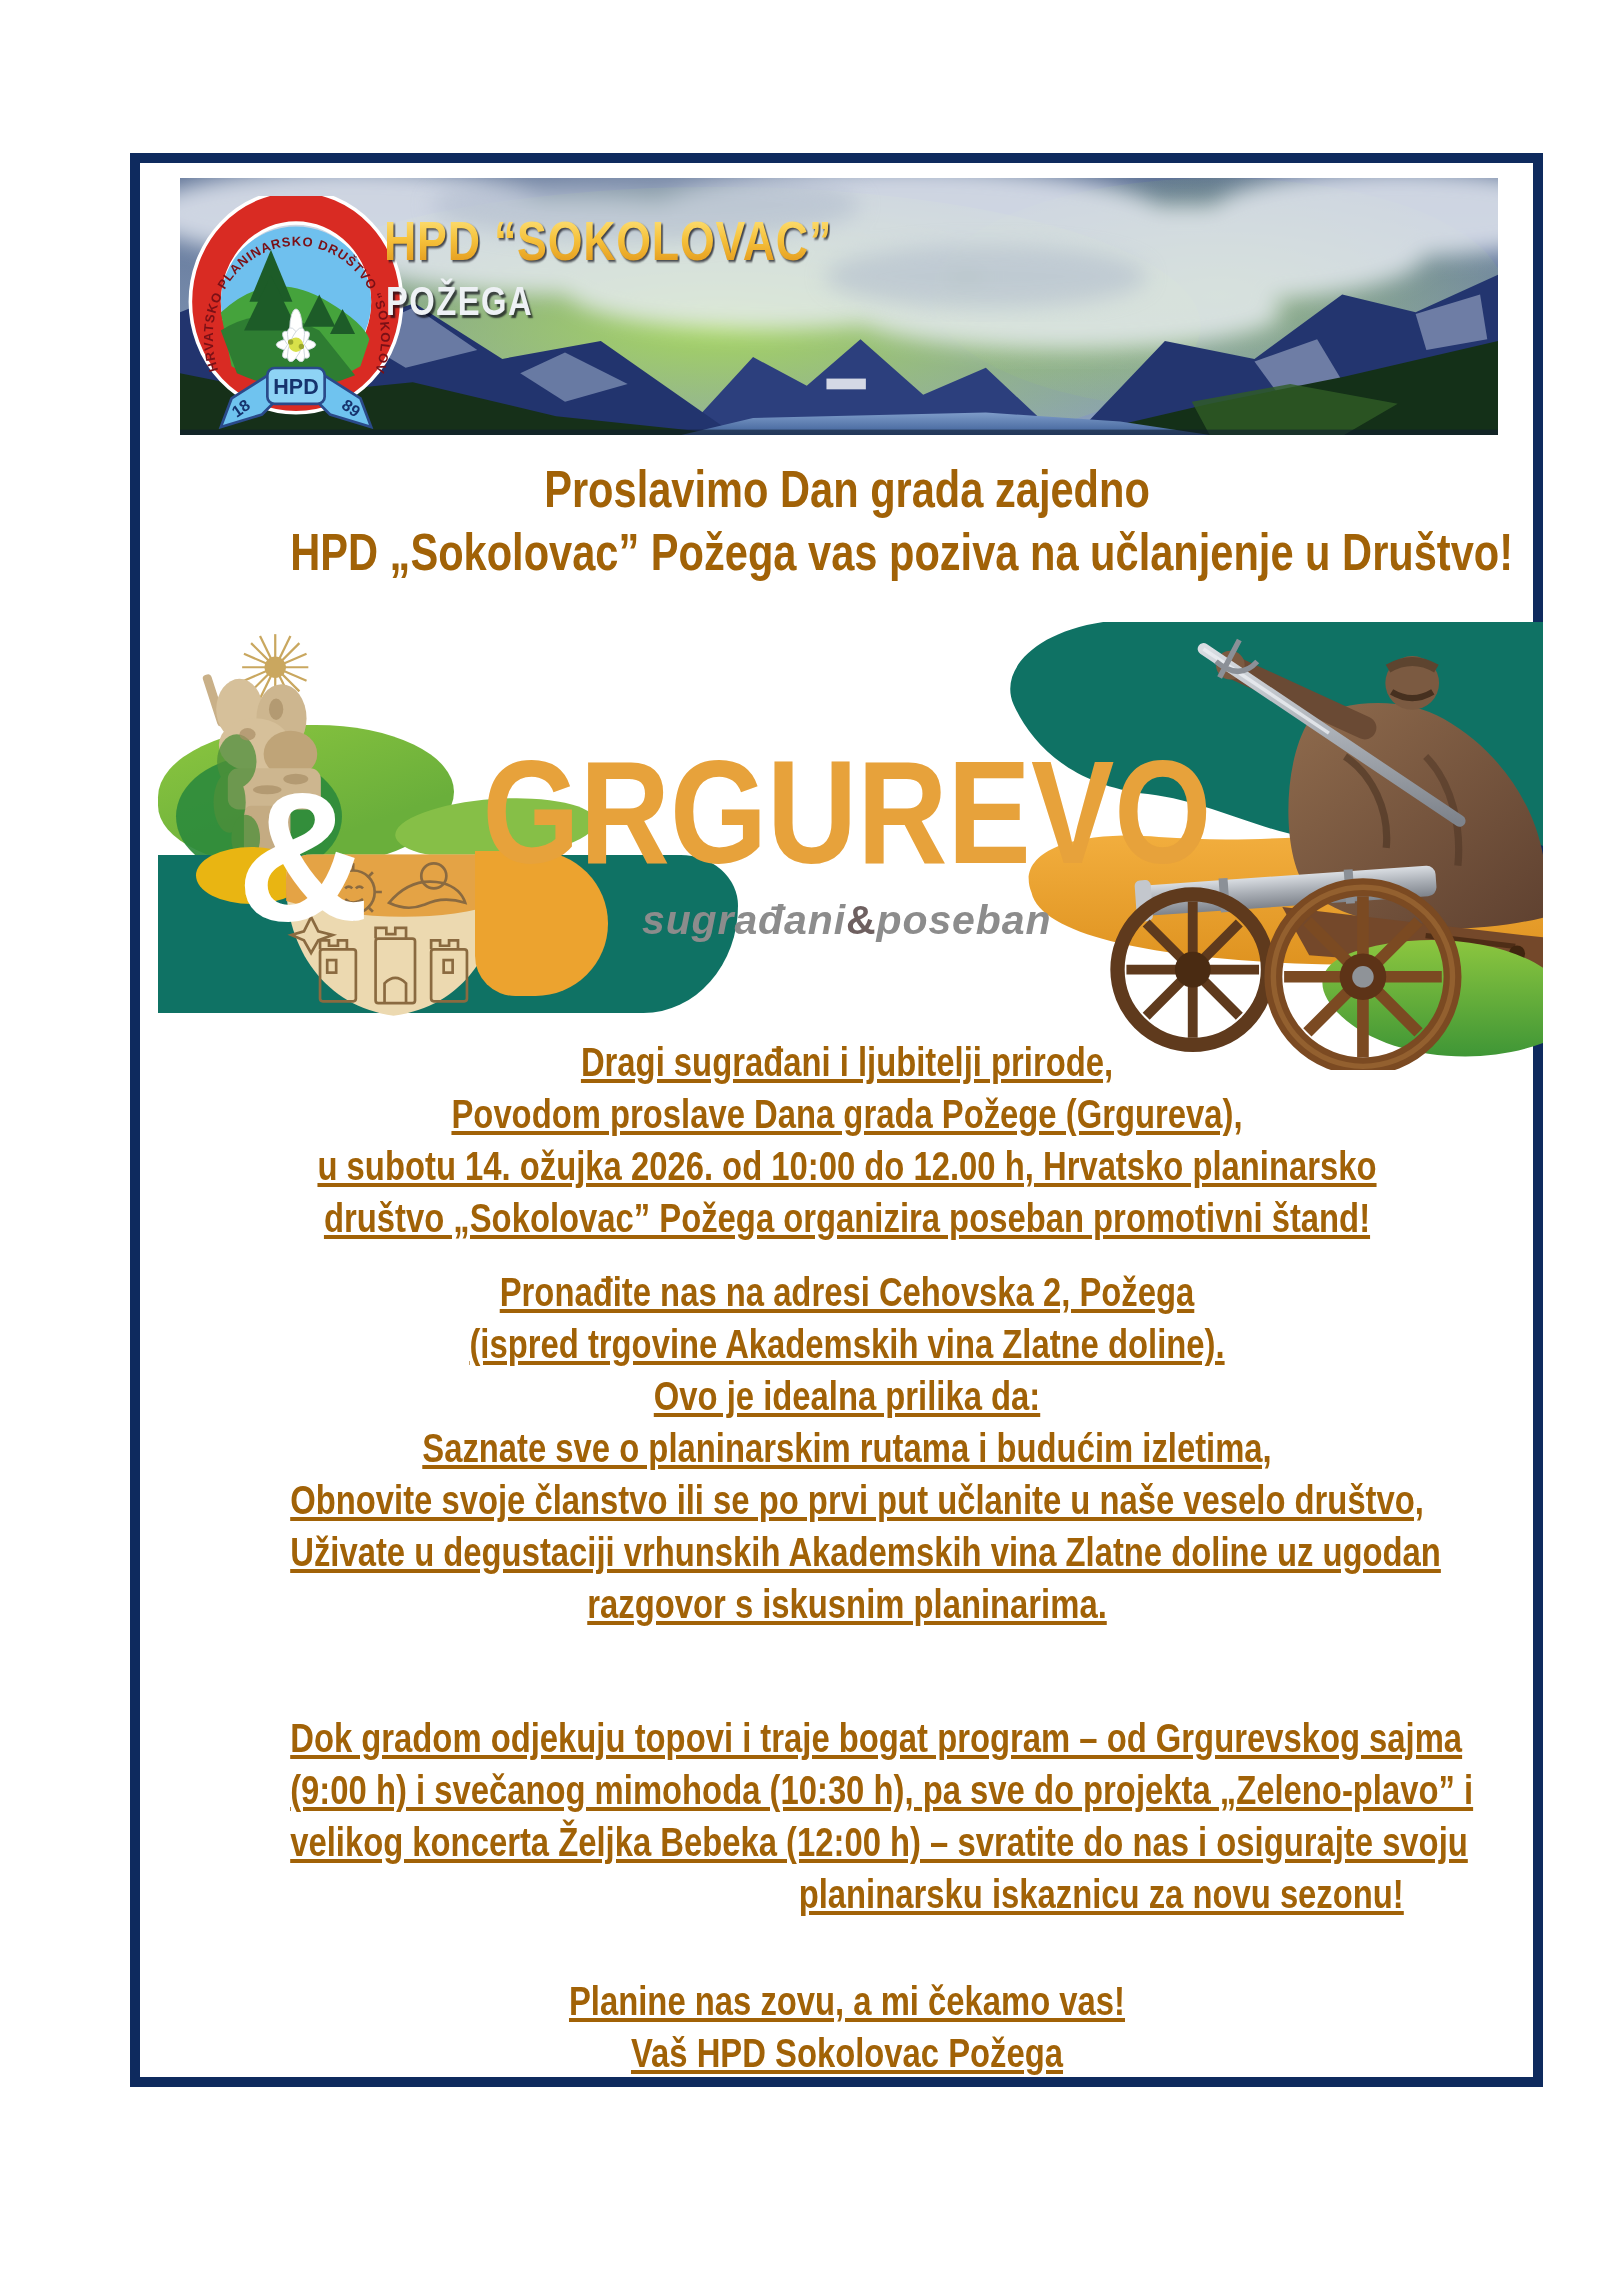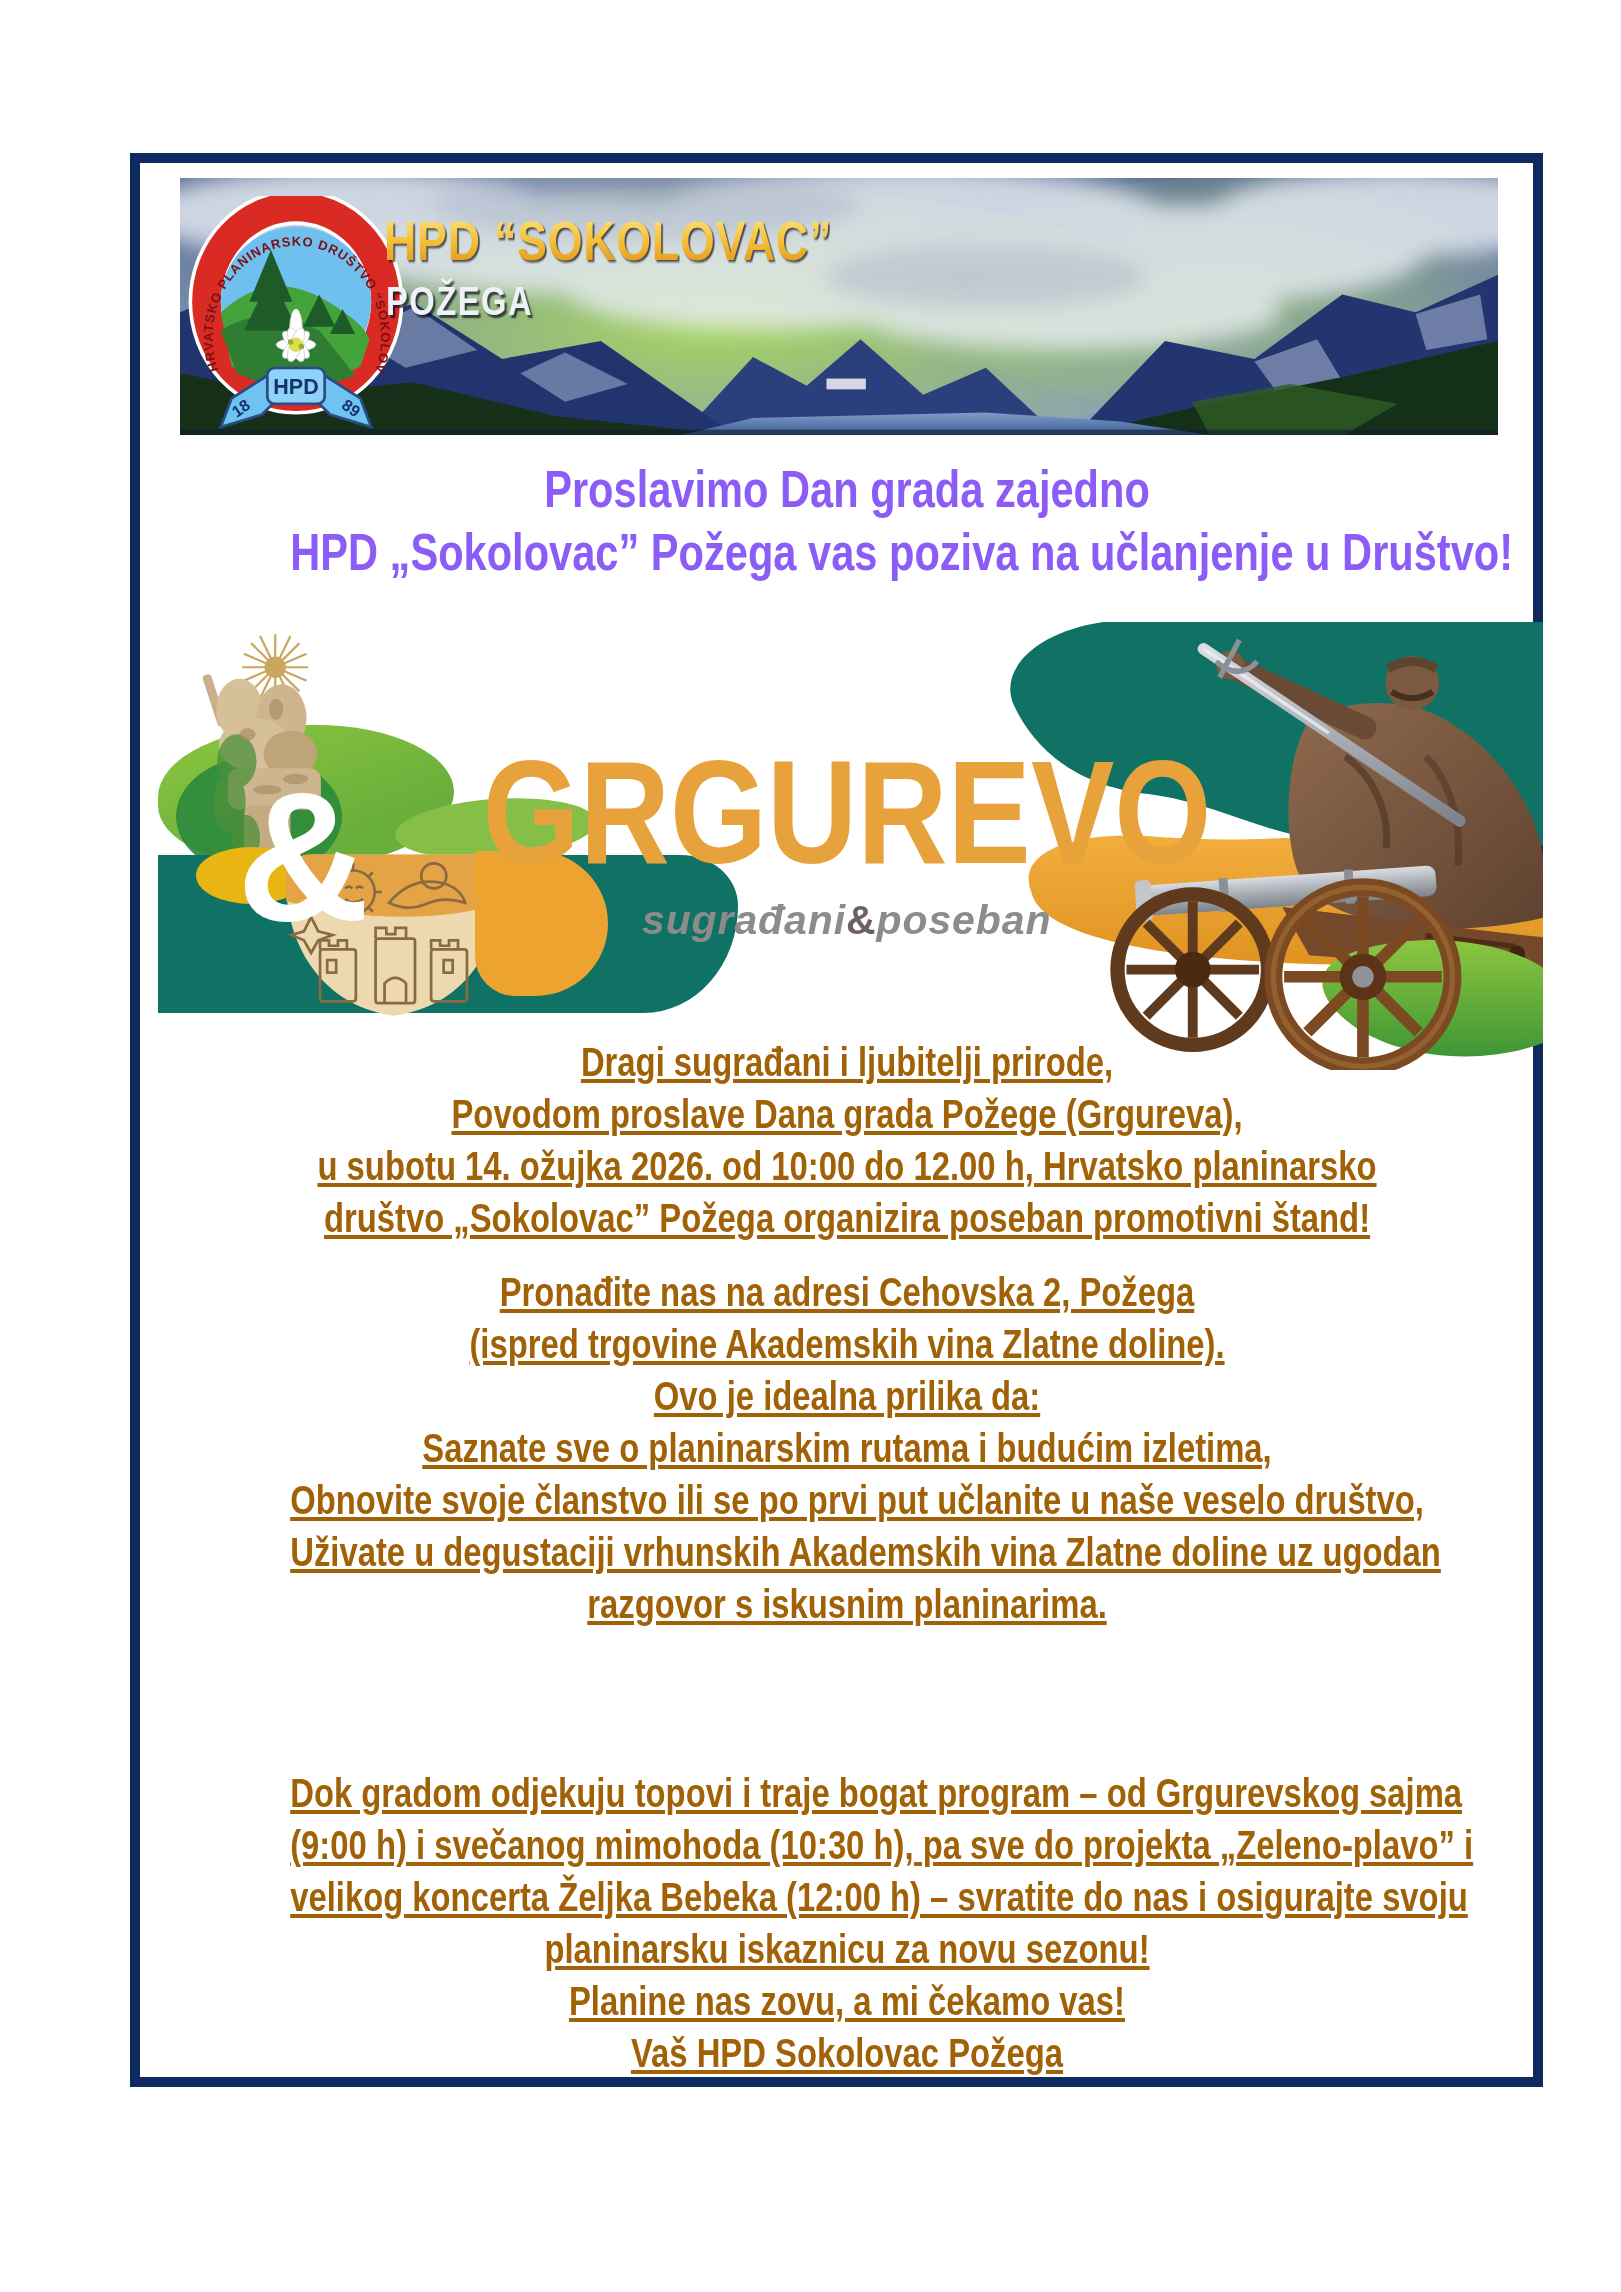--- a/index.html
+++ b/index.html
@@ -14,21 +14,21 @@
       letter-spacing:0.9px;white-space:nowrap;transform:scaleX(.8);transform-origin:0 0;
       background:linear-gradient(180deg,#ffec8f 0%,#f6c23c 48%,#dd8d12 100%);
       -webkit-background-clip:text;background-clip:text;color:transparent;
       filter:drop-shadow(2.7px 2.7px 0.9px rgba(20,20,30,.75));}
   .banner-subtitle{position:absolute;left:206px;top:100px;font-size:41px;font-weight:bold;
       letter-spacing:1.8px;color:#eef1f5;white-space:nowrap;transform:scaleX(.8);
       transform-origin:0 0;text-shadow:2.7px 2.7px 1.8px rgba(10,10,20,.7);}
   .logo{position:absolute;left:5.4px;top:18px;}
   
   .main-title{position:absolute;left:10.7px;top:295px;width:1392px;text-align:center;
-      font-weight:bold;color:#8b5cf6;font-size:52px;line-height:63px;}
+      font-weight:bold;color:#a16207;font-size:52px;line-height:63px;}
   .main-title .line{white-space:nowrap;transform:scaleX(.8);transform-origin:50% 50%;}
   
   .art{position:absolute;left:10.7px;top:459px;width:1392px;height:448px;}
   .art .abs{position:absolute;}
   .blob-lime{left:7.2px;top:103px;width:296px;height:143px;border-radius:52% 48% 55% 45%;
       background:linear-gradient(160deg,#8cc63f 0%,#6aaf3b 70%);}
   .blob-green{left:25px;top:134px;width:166px;height:121px;border-radius:50%;
       background:#2e8b3c;opacity:.92;}
   .teal-left{left:7.2px;top:233px;width:580px;height:158px;background:#0f7264;
       border-radius:0 81px 134px 0 / 0 72px 152px 0;}
@@ -41,21 +41,21 @@
   .grg-wordmark{left:0;top:117px;width:100%;text-align:center;font-size:147px;line-height:1;
       font-weight:bold;color:#e7a23b;white-space:nowrap;transform:scaleX(.85);
       transform-origin:50% 50%;}
   .grg-tagline{left:0;top:276px;width:100%;text-align:center;font-size:41px;line-height:1.1;
       font-style:italic;color:#8c8c8c;font-weight:bold;letter-spacing:0.9px;}
   .grg-tagline .amp2{font-style:normal;color:#6e6060;font-weight:bold;}
   
   .para{position:absolute;left:10.7px;width:1392px;text-align:center;font-weight:bold;
       color:#a16207;font-size:41px;line-height:52px;text-decoration:underline;}
   .para .line{white-space:nowrap;transform:scaleX(.8);transform-origin:50% 50%;}
-  .p1{top:873px;} .p2{top:1103px;} .p3{top:1604px;} .p4{top:1812px;}
+  .p1{top:873px;} .p2{top:1103px;} .p3{top:1549px;text-align:right;} .p4{top:1812px;}
 </style>
 </head>
 <body>
 
 <div class="page">
   <div class="frame">
 
     <div class="banner">
       <svg class="bg" viewBox="0 0 1472 287" preserveAspectRatio="none">
         <defs>

